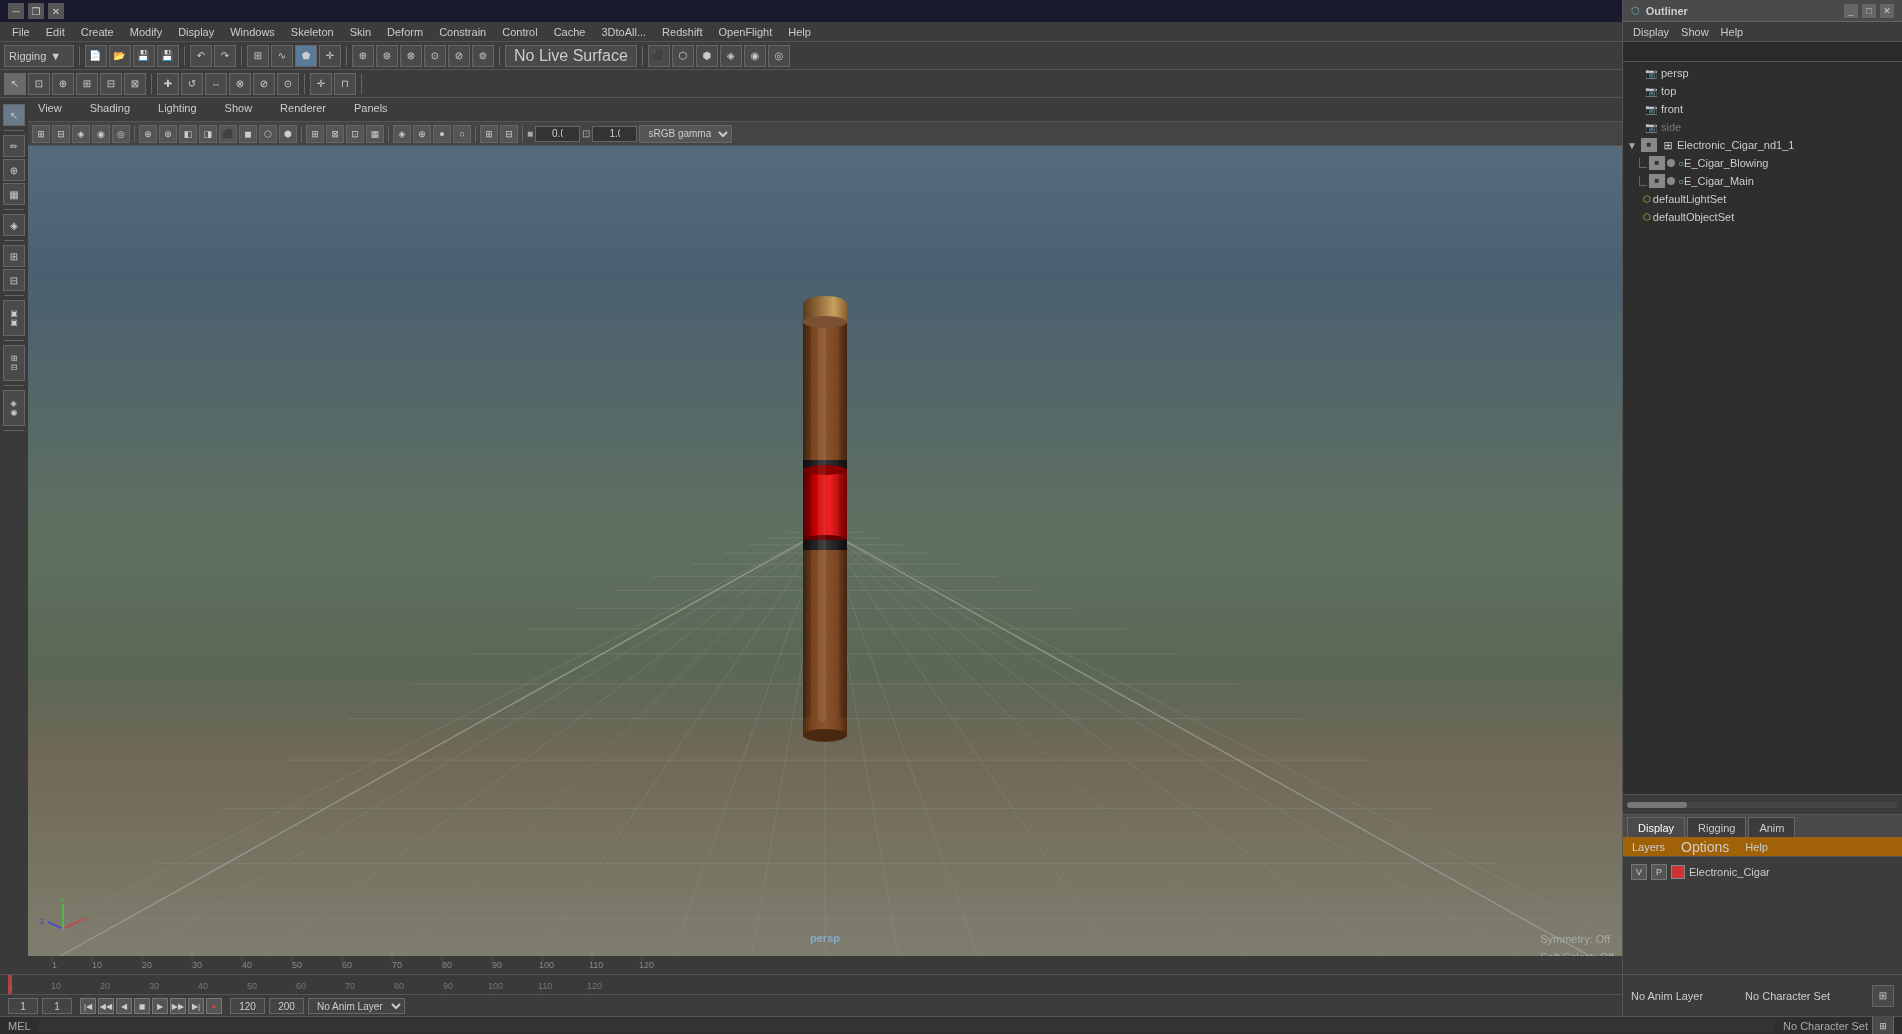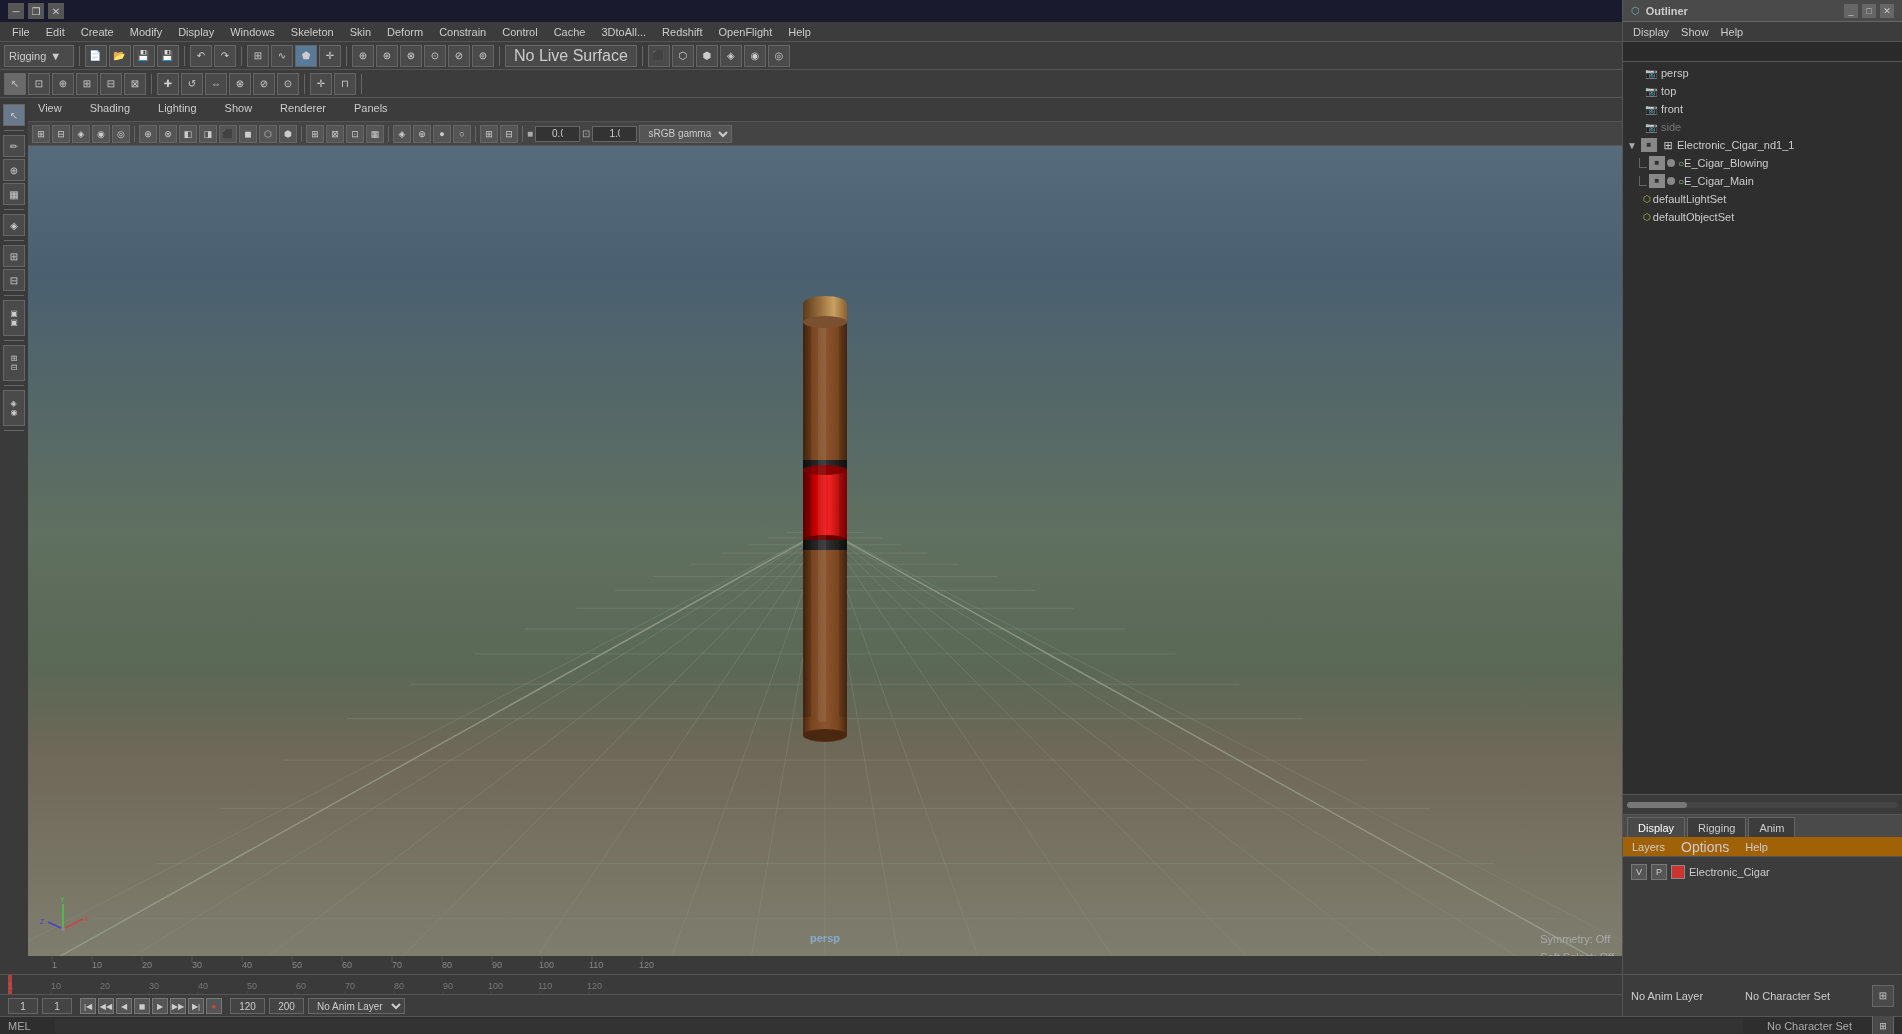--- a/index.html
+++ b/index.html
@@ -473,21 +473,20 @@
 
     #status-bar {
       height: 18px;
       background: #333;
       display: flex;
       align-items: center;
       padding: 0 8px;
       font-size: 11px;
       color: #aaa;
       border-top: 1px solid #555;
-      gap: 16px;
     }
 
     .frame-field {
       width: 35px;
       height: 16px;
       background: #444;
       border: 1px solid #666;
       color: #ccc;
       font-size: 10px;
       text-align: center;

